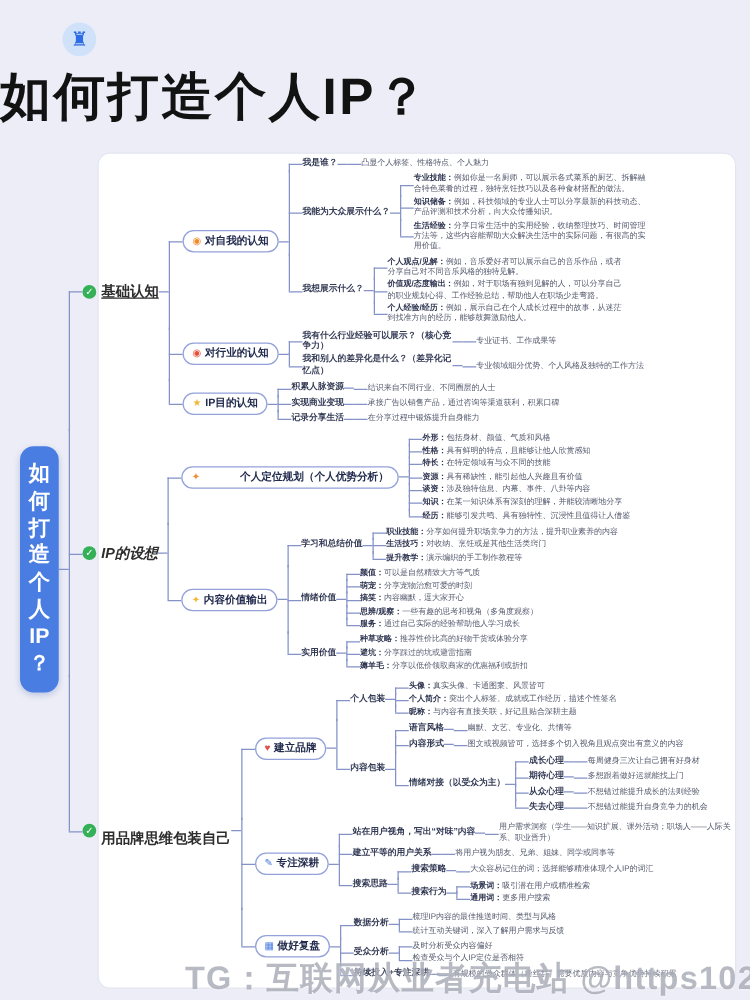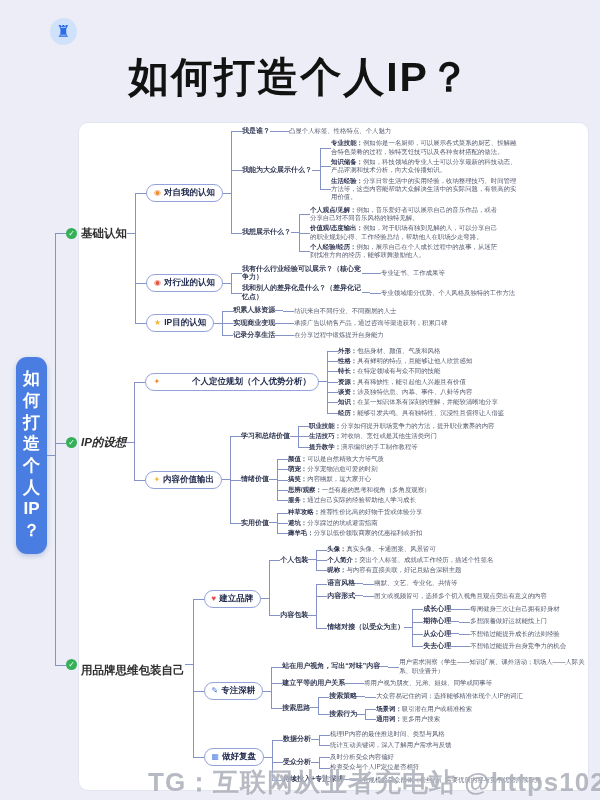--- a/index.html
+++ b/index.html
@@ -6,21 +6,21 @@
   body{
     width:600px;height:800px;position:relative;overflow:hidden;
     background:#ecedf6;
     font-family:"Liberation Sans","DejaVu Sans",sans-serif;
   }
   
   .brand-row{position:absolute;top:18px;left:50px;display:flex;align-items:center;gap:8px;}
   .logo-bubble{width:27px;height:27px;border-radius:50%;background:#cfe2f9;display:flex;align-items:center;justify-content:center;
     color:#2e6be6;font-size:16px;font-weight:bold;}
   .brand-name{color:#3a6ee8;font-size:16px;font-weight:800;letter-spacing:3px;}
-  .big-title{position:absolute;top:50px;left:0;width:100%;text-align:center;
+  .big-title{position:absolute;top:50px;left:0;width:100%;
     font-size:41px;font-weight:900;color:#121212;letter-spacing:2px;}
   
   .panel{position:absolute;left:78px;top:122px;width:509px;height:667px;background:#ffffff;
     border:1px solid #e3e6f0;border-radius:10px;}
   
   .watermark{position:absolute;bottom:0px;left:148px;z-index:9;white-space:nowrap;
     font-size:26px;font-weight:800;color:rgba(138,143,158,0.62);
     text-shadow:0 0 2px rgba(255,255,255,.8);letter-spacing:1px;}
   
   .tree-wrap{position:absolute;left:16px;top:122px;height:667px;display:flex;align-items:center;z-index:2;}
@@ -69,21 +69,21 @@
         <span>人</span>
         <span>IP</span>
         <span>？</span>
       </div>
       <div class="stub"></div>
       <div class="tkids">
         <div class="tkid">
           <div class="tnode">
             <div class="n-main">
               <div class="chk">✓</div>
-              <div class="" style="display: inline;">基础认知</div>
+              <div class="" style="display: inline; text-decoration: underline;">基础认知</div>
             </div>
             <div class="stub"></div>
             <div class="tkids">
               <div class="tkid">
                 <div class="tnode">
                   <div class="n-pill">
                     <div class="pic c-orange">◉</div>
                     <div class="" style="display: inline;">对自我的认知</div>
                   </div>
                   <div class="stub"></div>

